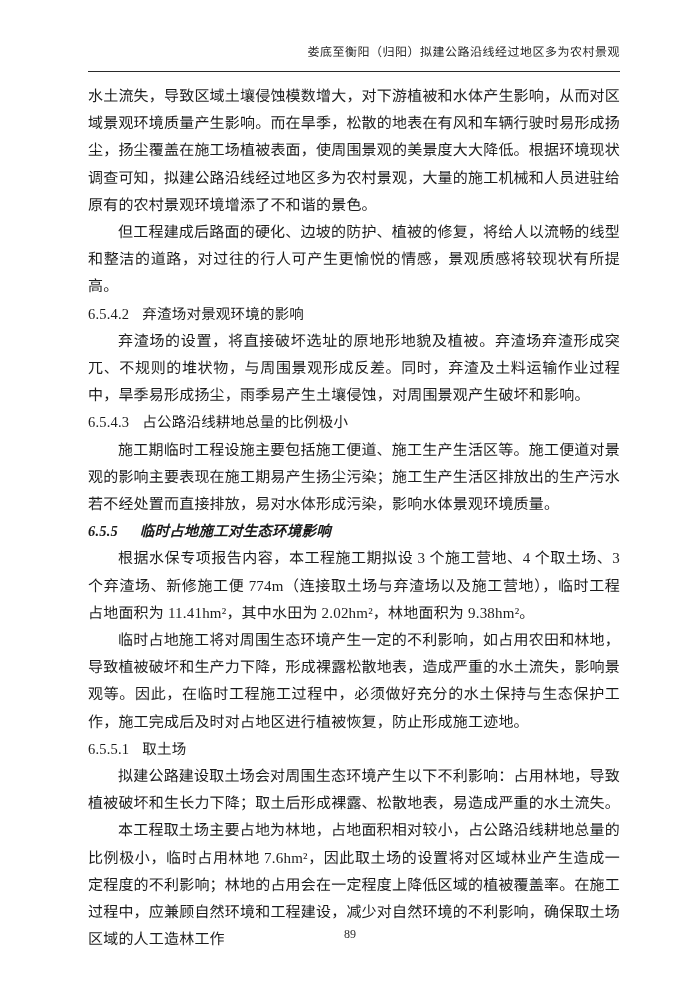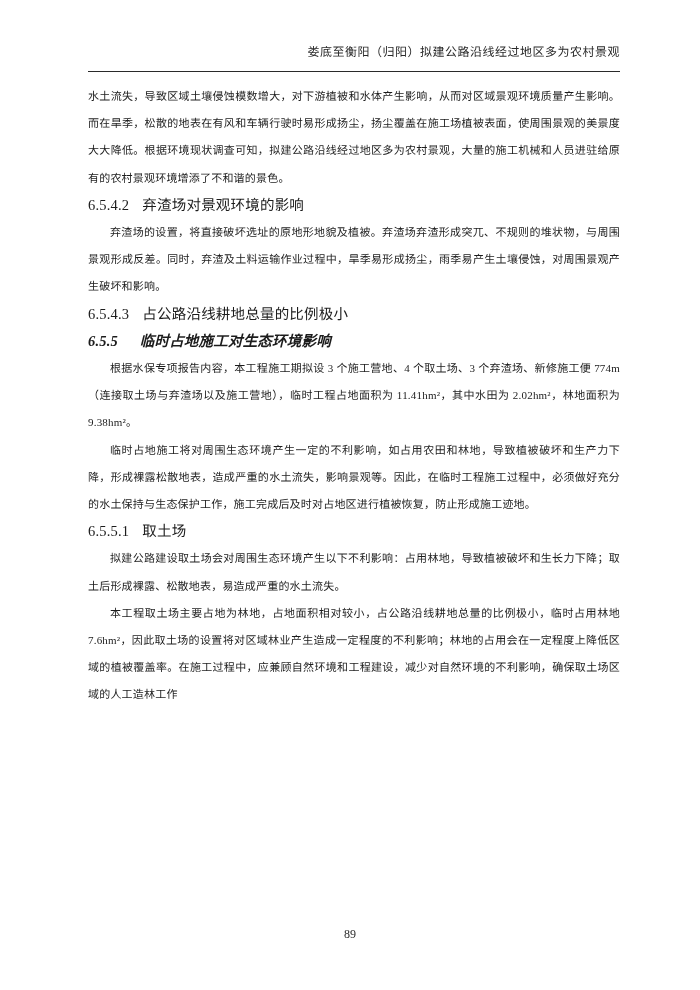--- a/index.html
+++ b/index.html
@@ -17,21 +17,21 @@
     letter-spacing:0.5px;
   }
   .header-rule{
     position:absolute;top:71px;left:88px;right:80px;
     border-top:1.5px solid #2a2a2a;height:0;
   }
   .content{
     position:absolute;top:83px;left:88px;right:80px;
   }
   .para{
-    margin:0;font-size:11px;line-height:27.2px;
+    margin:0;font-size:15px;line-height:27.2px;
     text-align:justify;text-justify:inter-ideograph;
     text-indent:2em;letter-spacing:0.2px;
   }
   .para.cont{text-indent:0;}
   .heading{
     margin:0;font-size:14.5px;line-height:27.2px;letter-spacing:0.2px;
     font-weight:normal;text-align:left;
   }
   .heading .h-title{margin-left:0.9em;}
   .heading.main{font-weight:bold;font-style:italic;}
@@ -48,27 +48,29 @@
 
   <div class="header">
     <span>娄底至衡阳（归阳）拟建公路沿线经过地区多为农村景观</span>
   </div>
   <div class="header-rule"></div>
 
   <div class="content">
 
     <p class="para cont">水土流失，导致区域土壤侵蚀模数增大，对下游植被和水体产生影响，从而对区域景观环境质量产生影响。而在旱季，松散的地表在有风和车辆行驶时易形成扬尘，扬尘覆盖在施工场植被表面，使周围景观的美景度大大降低。根据环境现状调查可知，拟建公路沿线经过地区多为农村景观，大量的施工机械和人员进驻给原有的农村景观环境增添了不和谐的景色。</p>
 
+    <p class="para">但工程建成后路面的硬化、边坡的防护、植被的修复，将给人以流畅的线型和整洁的道路，对过往的行人可产生更愉悦的情感，景观质感将较现状有所提高。</p>
 
     <h3 class="heading"><span class="h-num">6.5.4.2</span><span class="h-title">弃渣场对景观环境的影响</span></h3>
 
     <p class="para">弃渣场的设置，将直接破坏选址的原地形地貌及植被。弃渣场弃渣形成突兀、不规则的堆状物，与周围景观形成反差。同时，弃渣及土料运输作业过程中，旱季易形成扬尘，雨季易产生土壤侵蚀，对周围景观产生破坏和影响。</p>
 
     <h3 class="heading"><span class="h-num">6.5.4.3</span><span class="h-title">占公路沿线耕地总量的比例极小</span></h3>
 
+    <p class="para">施工期临时工程设施主要包括施工便道、施工生产生活区等。施工便道对景观的影响主要表现在施工期易产生扬尘污染；施工生产生活区排放出的生产污水若不经处置而直接排放，易对水体形成污染，影响水体景观环境质量。</p>
 
     <h2 class="heading main"><span class="h-num">6.5.5</span><span class="h-title">临时占地施工对生态环境影响</span></h2>
 
     <p class="para">根据水保专项报告内容，本工程施工期拟设 3 个施工营地、4 个取土场、3 个弃渣场、新修施工便 774m（连接取土场与弃渣场以及施工营地），临时工程占地面积为 11.41hm²，其中水田为 2.02hm²，林地面积为 9.38hm²。</p>
 
     <p class="para">临时占地施工将对周围生态环境产生一定的不利影响，如占用农田和林地，导致植被破坏和生产力下降，形成裸露松散地表，造成严重的水土流失，影响景观等。因此，在临时工程施工过程中，必须做好充分的水土保持与生态保护工作，施工完成后及时对占地区进行植被恢复，防止形成施工迹地。</p>
 
     <h3 class="heading"><span class="h-num">6.5.5.1</span><span class="h-title">取土场</span></h3>
 
     <p class="para">拟建公路建设取土场会对周围生态环境产生以下不利影响：占用林地，导致植被破坏和生长力下降；取土后形成裸露、松散地表，易造成严重的水土流失。</p>

